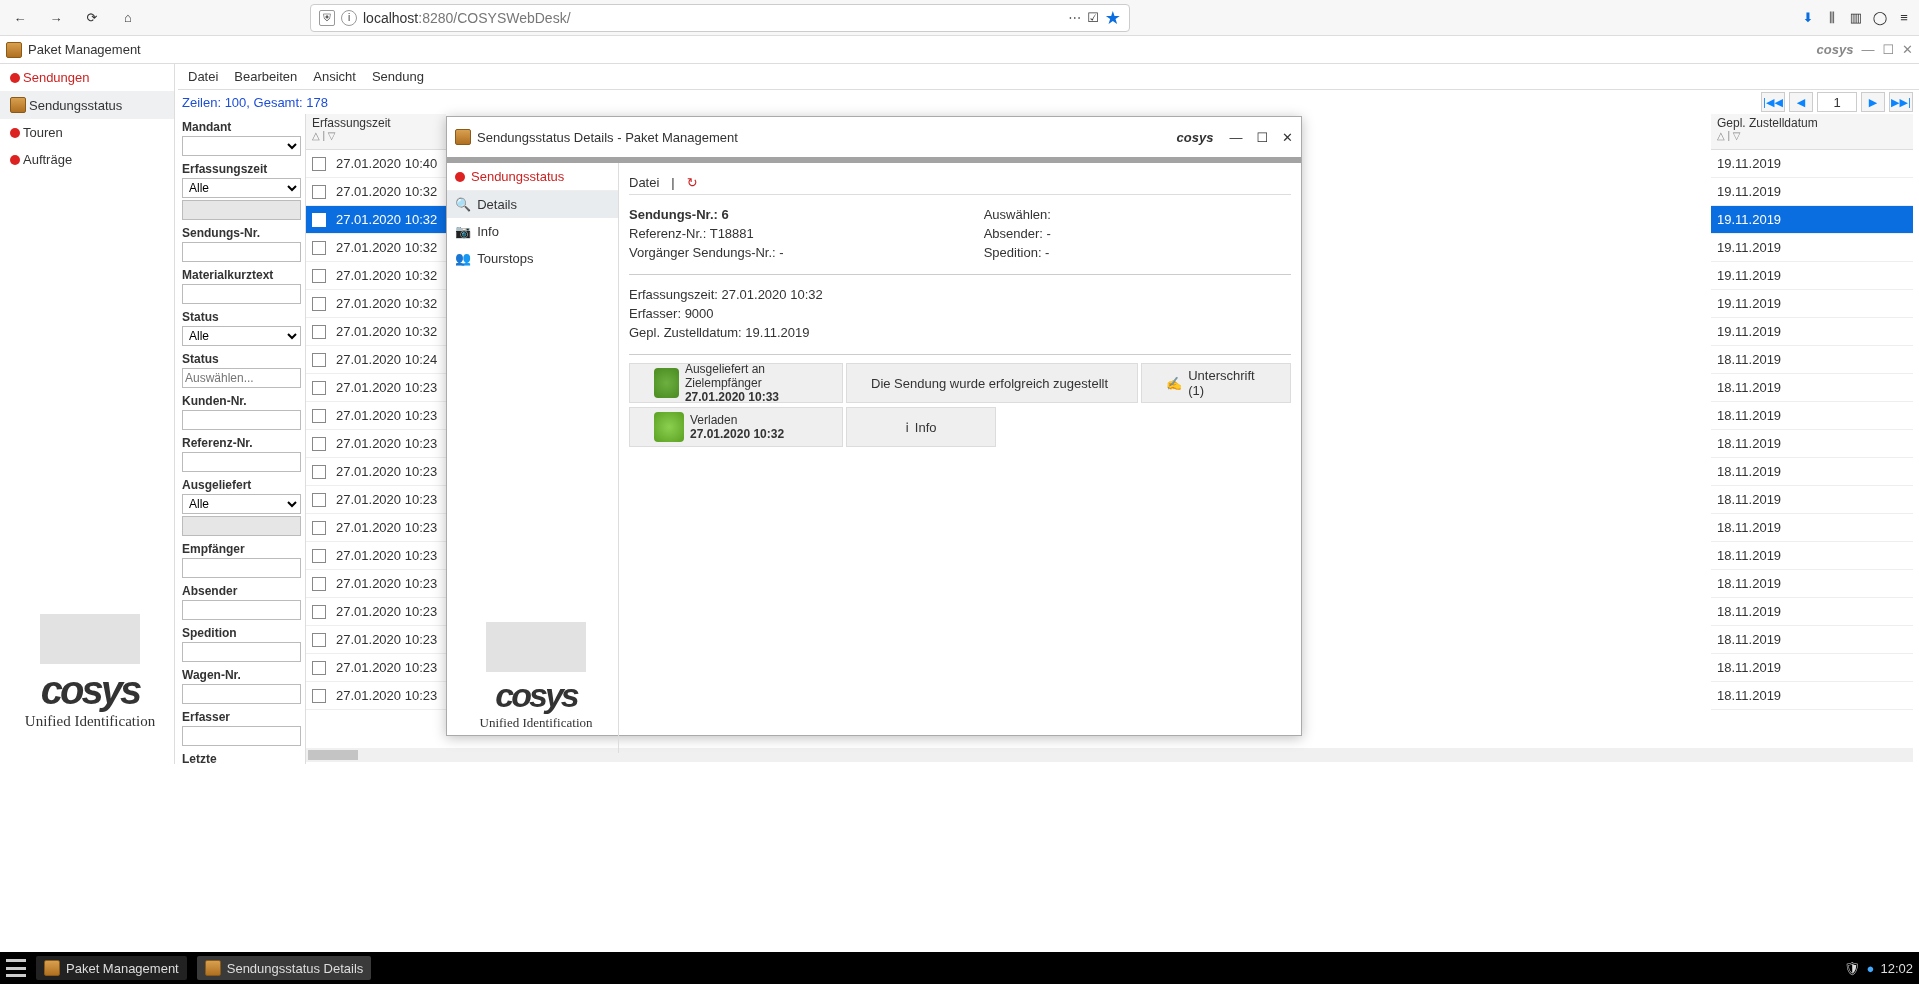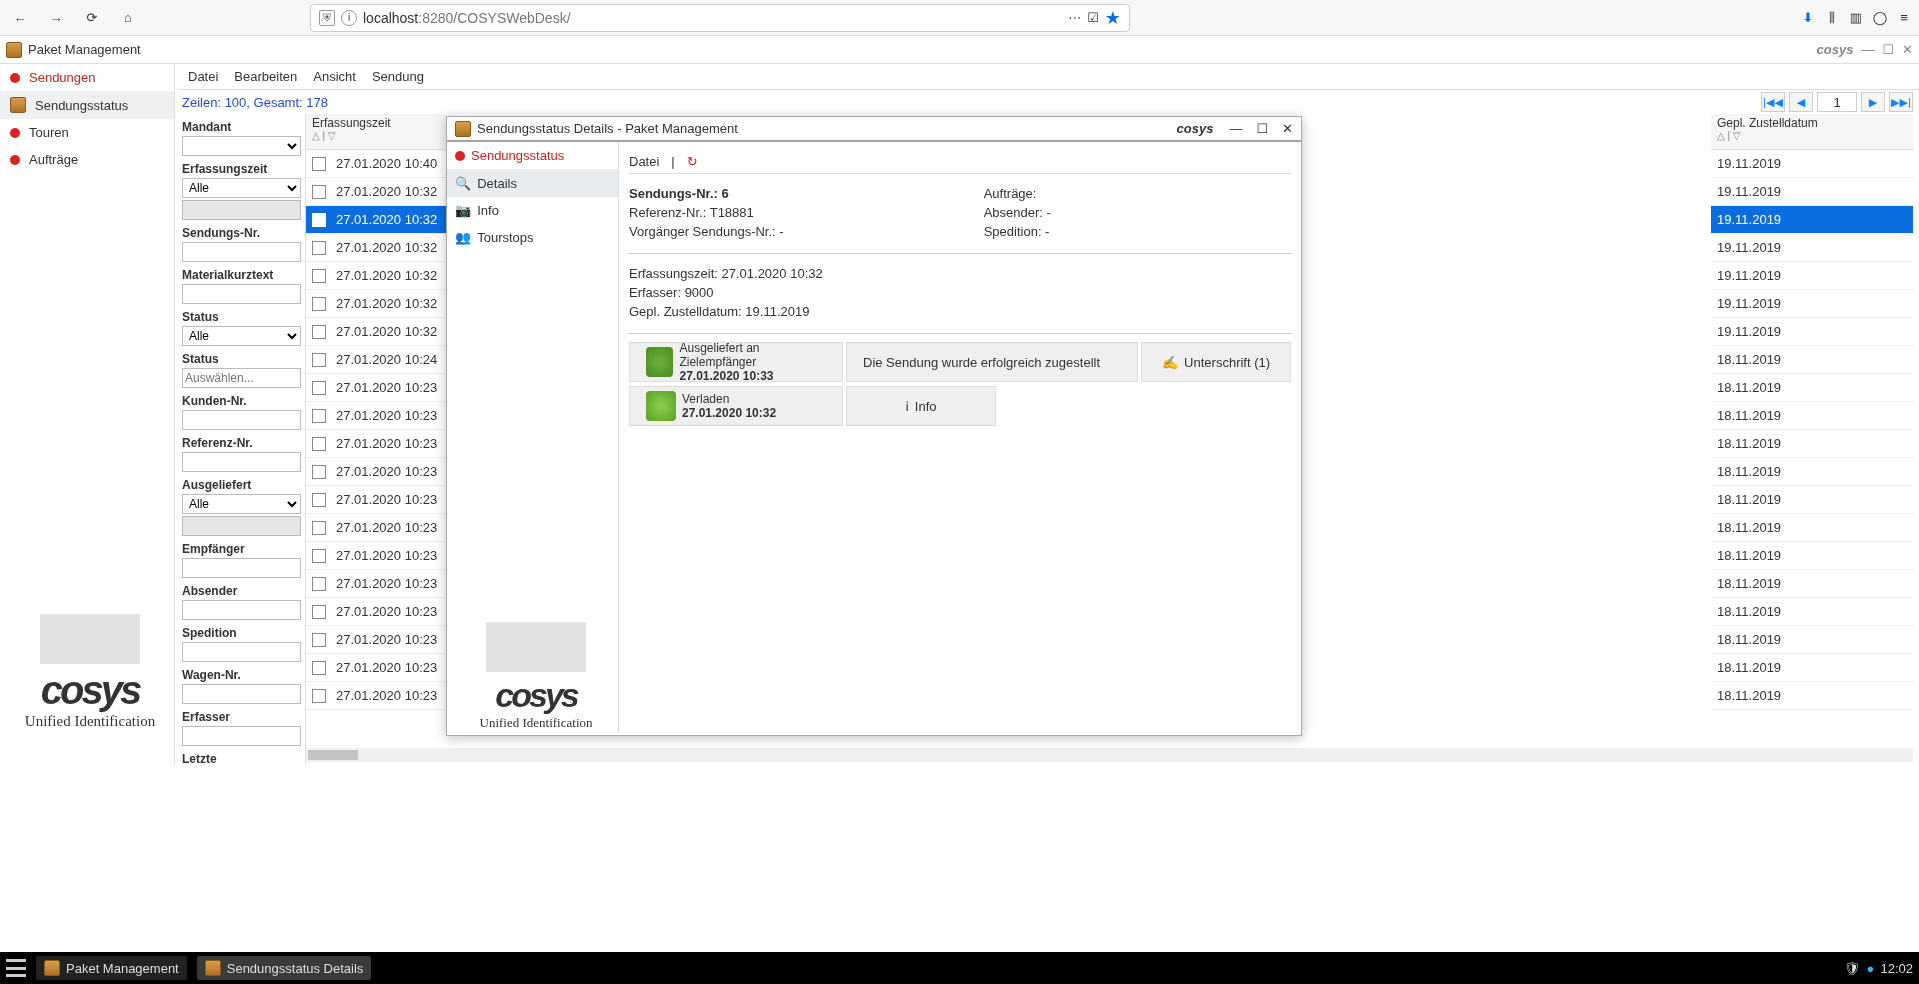--- a/index.html
+++ b/index.html
@@ -18,21 +18,21 @@
 
 
 .app-titlebar { height: 28px; display: flex; align-items: center; padding: 0 6px; gap: 6px; border-bottom: 1px solid #ddd; background: #fff; }
 .box-icon { width: 16px; height: 16px; background: linear-gradient(#d8a050,#b07020); border: 1px solid #8a5a18; border-radius: 2px; }
 .win-ctrls { margin-left: auto; display: flex; gap: 8px; align-items: center; }
 .win-ctrls span { color: #888; cursor: pointer; }
 
 
 .app-body { position: relative; height: 700px; }
 .left-nav { position: absolute; left: 0; top: 0; width: 175px; border-right: 1px solid #ddd; background: #fff; height: 700px; }
-.left-nav .nav-item { padding: 6px 10px; display: flex; align-items: center; gap: 9px; cursor: pointer; }
+.left-nav .nav-item { padding: 6px 10px; display: flex; align-items: center; gap: 3px; cursor: pointer; }
 .left-nav .nav-item.active { background: #eef0f2; }
 .red-dot { width: 10px; height: 10px; background: #d22; border-radius: 50%; }
 
 
 .menubar { position: absolute; left: 178px; top: 0; right: 0; height: 26px; border-bottom: 1px solid #ddd; display: flex; align-items: center; padding: 0 10px; gap: 16px; }
 .rowcount { position: absolute; left: 178px; top: 26px; right: 0; height: 24px; display: flex; align-items: center; padding: 0 4px; color: #1d4ed8; }
 .pager { position: absolute; right: 6px; top: 26px; height: 24px; display: flex; align-items: center; gap: 4px; }
 .pager .pg-btn { width: 24px; height: 20px; border: 1px solid #ccc; background: #f5f5f5; display: flex; align-items: center; justify-content: center; font-size: 11px; color: #0a84ff; cursor: pointer; }
 .pager .pg-num { width: 40px; height: 20px; border: 1px solid #ccc; text-align: center; line-height: 19px; }
 
@@ -51,35 +51,35 @@
 .chk { width: 14px; height: 14px; border: 1px solid #888; background: #fff; }
 .trow.sel .chk { border-color: #fff; }
 
 
 .table-right { position: absolute; right: 6px; top: 50px; width: 202px; height: 650px; overflow: hidden; }
 .hscroll { position: absolute; left: 306px; right: 6px; bottom: 2px; height: 14px; background: #f0f0f0; }
 .hscroll .thumb { width: 50px; height: 10px; background: #c4c4c4; margin: 2px; }
 
 
 .dialog { position: absolute; left: 446px; top: 116px; width: 856px; height: 620px; background: #fff; border: 1px solid #aaa; box-shadow: 0 2px 12px rgba(0,0,0,.25); }
-.dlg-title { height: 25px; display: flex; align-items: center; padding: 0 8px; gap: 6px; background: #fff; border-bottom: 2px solid #a3a3a3; }
+.dlg-title { height: 46px; display: flex; align-items: center; padding: 0 8px; gap: 6px; background: #fff; border-bottom: 6px solid #a3a3a3; }
 .dlg-title .spacer { margin-left: auto; }
 .dlg-body { display: flex; height: 590px; }
 .dlg-left { width: 172px; border-right: 1px solid #ddd; }
 .dlg-left .tab-row { height: 28px; display: flex; align-items: center; padding: 0 8px; gap: 6px; border-bottom: 1px solid #eee; }
 .dlg-left .nav2 { padding: 6px 8px; display: flex; align-items: center; gap: 6px; cursor: pointer; }
 .dlg-left .nav2.sel { background: #e8ecef; }
 .dlg-right { flex: 1; position: relative; padding: 8px 10px; }
 .dlg-menu { display: flex; align-items: center; gap: 12px; height: 24px; border-bottom: 1px solid #ddd; margin-bottom: 6px; }
 .info-grid { display: flex; gap: 60px; margin-bottom: 10px; margin-top: 12px; }
 .info-col div { margin-bottom: 4px; }
 .info-grid .lbl { font-weight: bold; display: inline; }
 .divider { border-top: 1px solid #ccc; margin: 8px 0; }
 .status-row { display: flex; align-items: stretch; margin-bottom: 4px; height: 40px; }
-.status-row .cell { background: #efefef; border: 1px solid #dcdcdc; display: flex; align-items: center; padding: 2px 16px; }
+.status-row .cell { background: #efefef; border: 1px solid #dcdcdc; display: flex; align-items: center; padding: 2px 24px; }
 .status-row .c1 { width: 214px; }
 .status-row .c2 { flex: 1; margin-left: 3px; }
 .status-row .c3 { width: 150px; margin-left: 3px; justify-content: center; gap: 6px; cursor: pointer; }
 .status-row .st-icon { width: 30px; height: 30px; margin-right: 6px; }
 .green-person { background: radial-gradient(circle,#6db040,#4a8a20); border-radius: 4px; }
 .green-truck { background: radial-gradient(circle,#8cd050,#5aa020); border-radius: 4px; }
 .status-row .st-txt { display: flex; flex-direction: column; font-size: 12px; }
 .status-row .st-txt b { font-weight: bold; }
 
 
@@ -418,21 +418,21 @@
         <span>|</span>
         <span style="color:#c22">↻</span>
       </div>
       <div class="info-grid">
         <div class="info-col">
           <div><span class="lbl">Sendungs-Nr.: </span><span class="lbl">6</span></div>
           <div><span>Referenz-Nr.: </span><span>T18881</span></div>
           <div><span>Vorgänger Sendungs-Nr.: </span><span>-</span></div>
         </div>
         <div class="info-col" style="margin-left:140px">
-          <div><span>Aufträge:</span><span></span></div>
+          <div><span>Auswählen:</span><span></span></div>
           <div><span>Absender: </span><span>-</span></div>
           <div><span>Spedition: </span><span>-</span></div>
         </div>
       </div>
       <div class="divider"></div>
       <div class="info-grid">
         <div class="info-col">
           <div><span>Erfassungszeit: </span><span>27.01.2020 10:32</span></div>
           <div><span>Erfasser: </span><span>9000</span></div>
           <div><span>Gepl. Zustelldatum: </span><span>19.11.2019</span></div>

